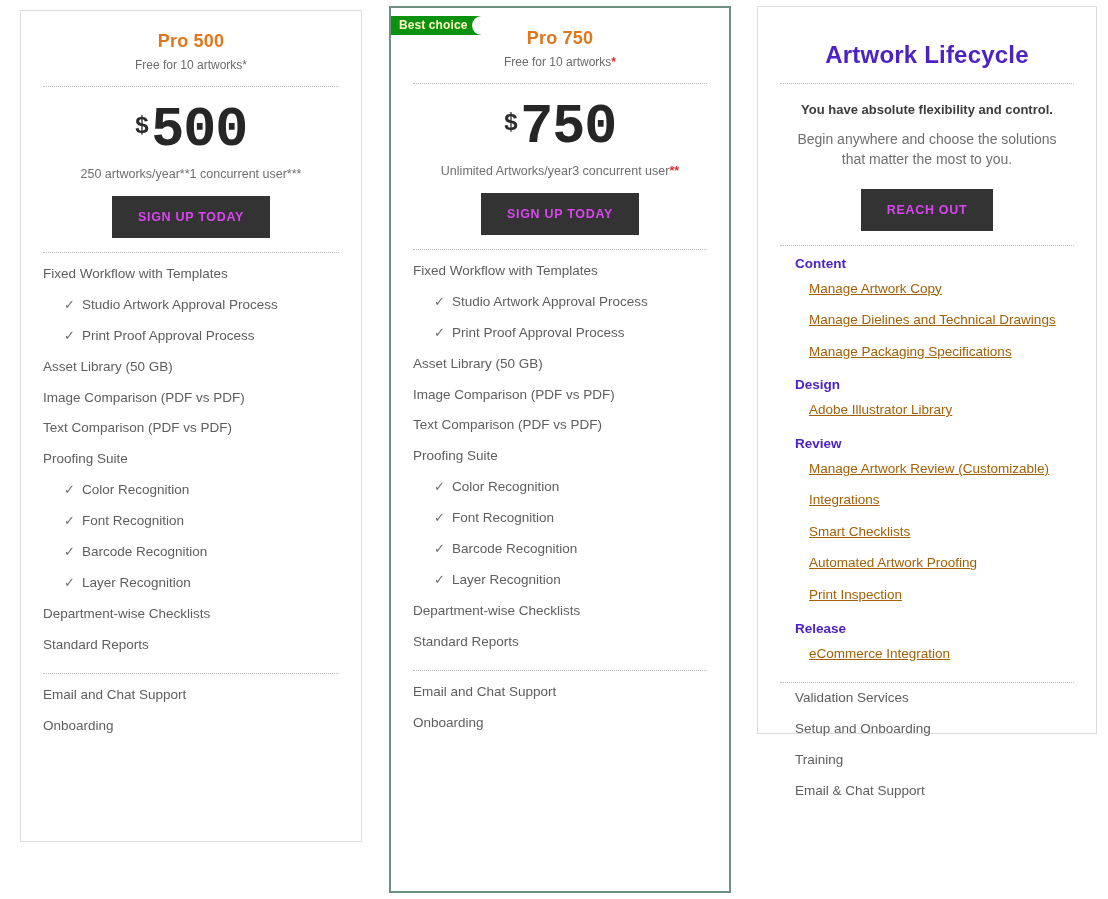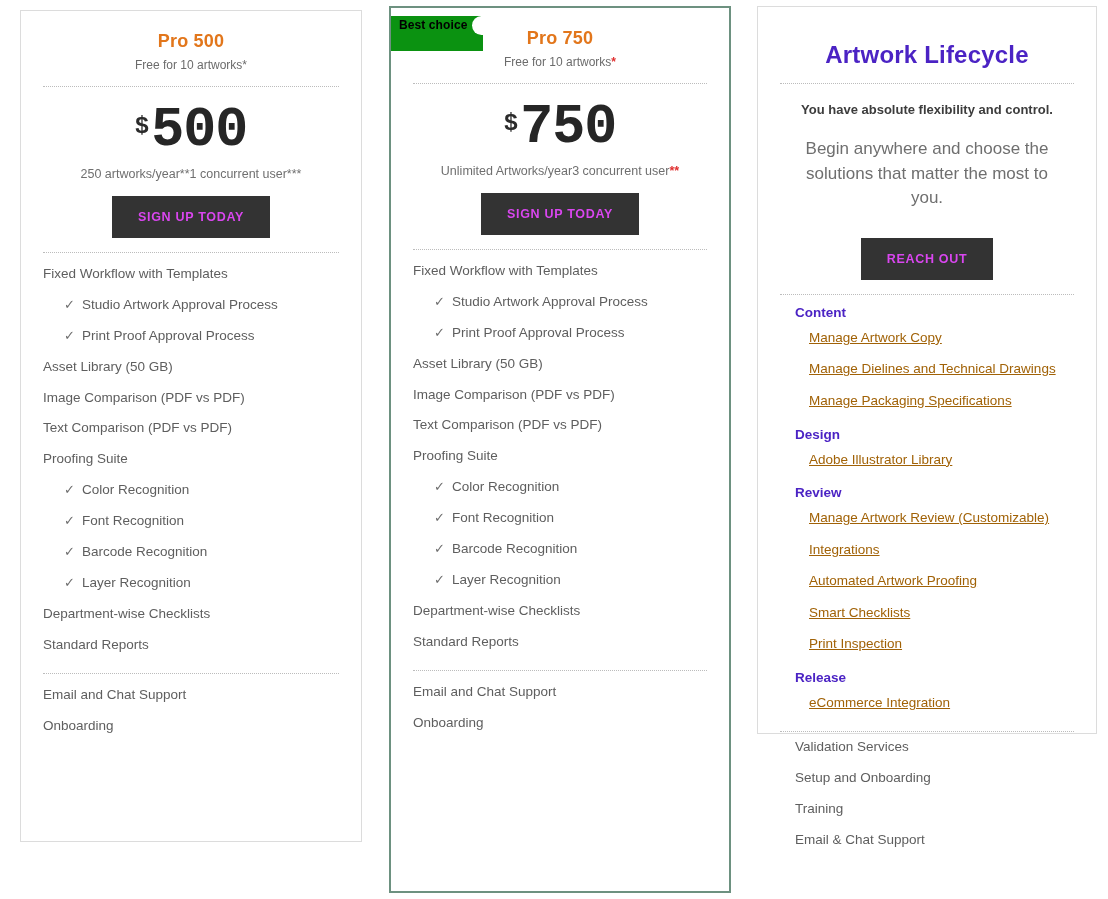--- a/index.html
+++ b/index.html
@@ -33,24 +33,24 @@
     left: 389px; top: 6px;  width: 342px; height: 887px;
     border: 2px solid #6d9180;
   }
   .card-3 { left: 757px; top: 6px;  width: 340px; height: 728px; }
 
   
   .ribbon {
     position: absolute;
     left: 0px;
     top: 8px;
-    height: 35px;
+    height: 19px;
     padding: 0 16px 0 8px;
     background: #0b9211;
-    color: #000000;
+    color: #fef9c3;
     font-size: 12px;
     font-weight: bold;
     line-height: 19px;
     white-space: nowrap;
     letter-spacing: .1px;
     -webkit-clip-path: polygon(0 0, 100% 0, 100% 100%, 0 100%, 0 100%);
   }
   .ribbon::after {
     content: "";
     position: absolute;
@@ -156,24 +156,24 @@
   
   .intro-strong {
     margin: 0;
     padding-top: 18px;
     text-align: center;
     font-size: 13px;
     font-weight: bold;
     color: #3c3c3c;
   }
   .intro-text {
-    margin: 12px;
+    margin: 4px;
     padding-top: 8px;
     text-align: center;
-    font-size: 17px;
+    font-size: 14px;
     color: #6f6f6f;
     line-height: 1.45;
   }
   .lc-group { padding-top: 2px; }
   .lc-head {
     font-size: 13.5px;
     font-weight: bold;
     color: #4b23c4;
     padding: 8px 0 2px 15px;
   }
@@ -284,22 +284,22 @@
           <span class="lc-link">Manage Packaging Specifications</span>
         </div>
         <div class="lc-group">
           <div class="lc-head">Design</div>
           <span class="lc-link">Adobe Illustrator Library</span>
         </div>
         <div class="lc-group">
           <div class="lc-head">Review</div>
           <span class="lc-link">Manage Artwork Review (Customizable)</span>
           <span class="lc-link">Integrations</span>
+          <span class="lc-link">Smart Checklists</span>
           <span class="lc-link">Automated Artwork Proofing</span>
-          <span class="lc-link">Smart Checklists</span>
           <span class="lc-link">Print Inspection</span>
         </div>
         <div class="lc-group">
           <div class="lc-head">Release</div>
           <span class="lc-link">eCommerce Integration</span>
         </div>
       </div>
     <hr class="rule rule-tight">
     <div>
         <div class="lc-plain">Validation Services</div>

